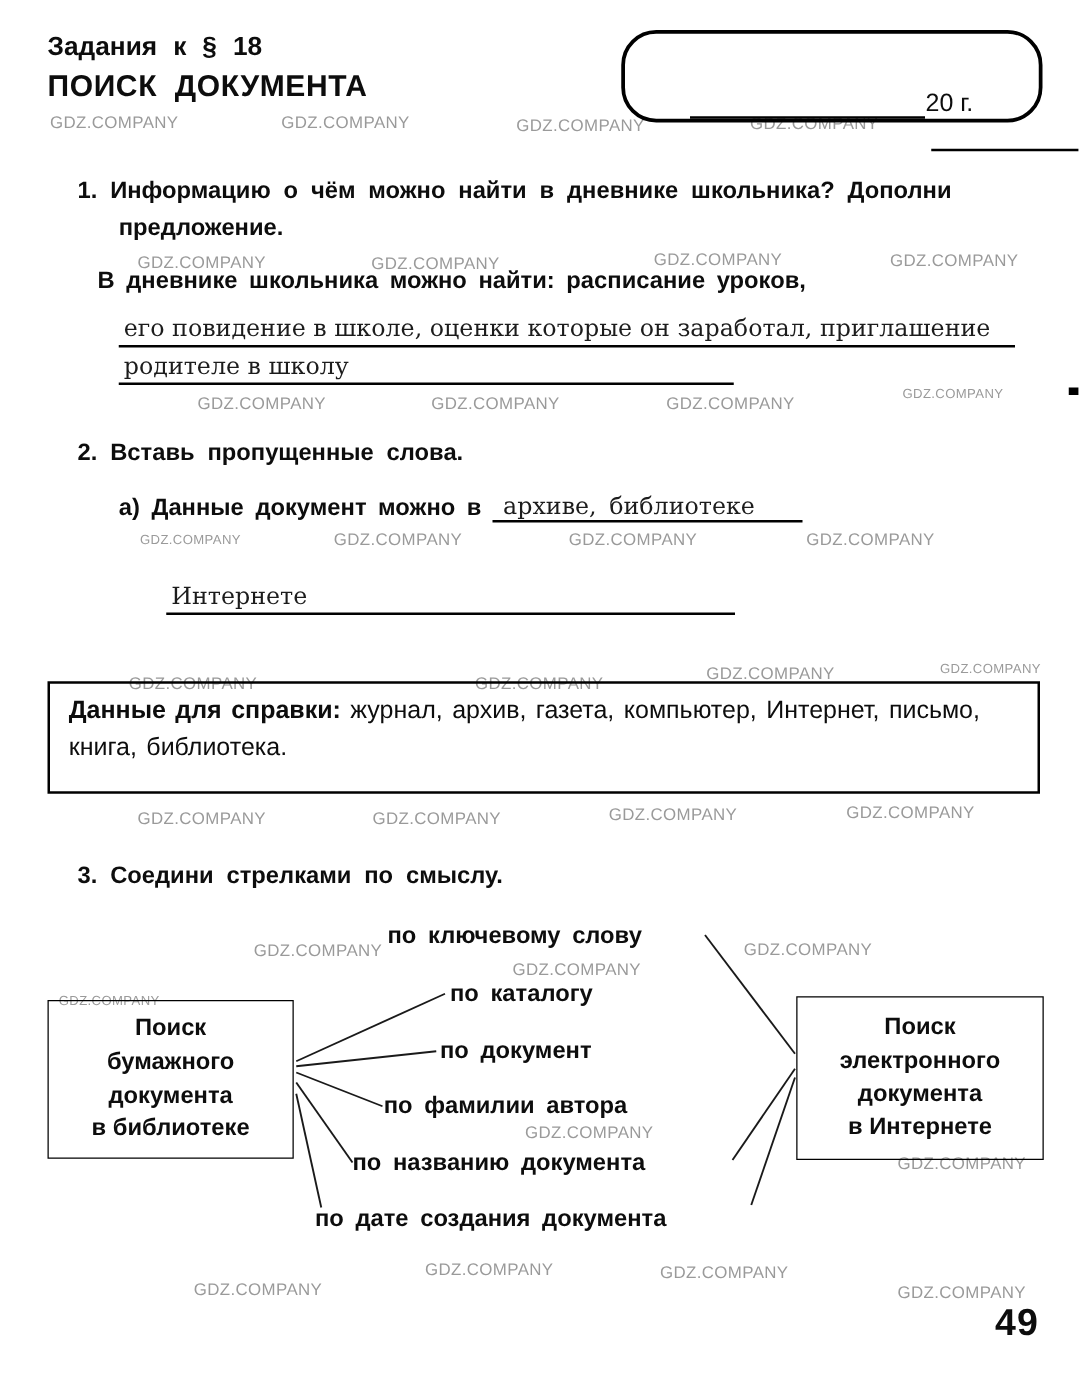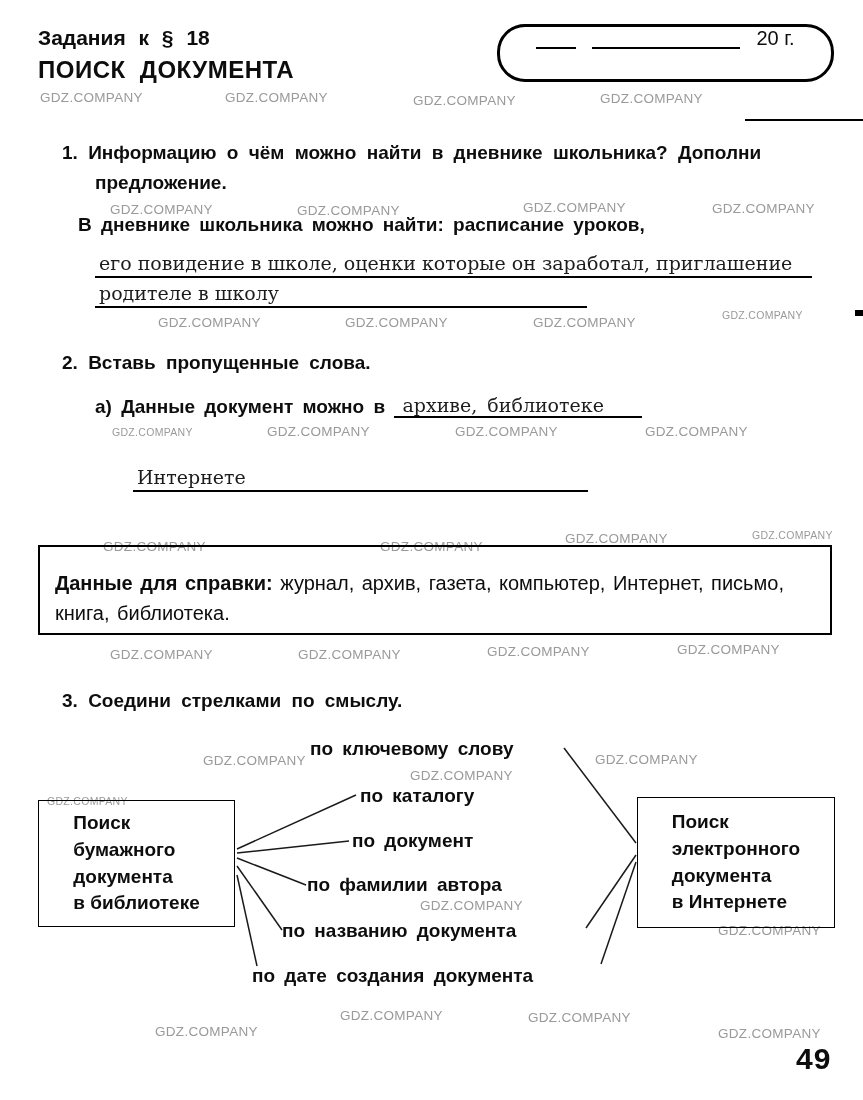--- a/index.html
+++ b/index.html
@@ -5,37 +5,37 @@
   *{box-sizing:border-box}
   html,body{margin:0;padding:0;background:#ffffff}
   .page{position:relative;width:863px;height:1100px;background:#fff;
         font-family:"Liberation Sans",sans-serif;color:#0d0d0d;overflow:hidden}
   .wm{position:absolute;color:#9a9a9a;font-size:13.5px;letter-spacing:.3px;
       white-space:nowrap;z-index:0;font-family:"Liberation Sans",sans-serif}
   .wm.sm{font-size:10.5px}
   .z{position:absolute;z-index:2}
   .hdr-sub{left:38px;top:26px;font-size:21px;font-weight:bold;word-spacing:7px}
   .hdr-title{left:38px;top:56px;font-size:24px;font-weight:bold;letter-spacing:.5px;word-spacing:7px}
-  .date-box{left:497px;top:24px;width:337px;height:58px;border:3px solid #000;border-radius:28px;
-            display:flex;align-items:flex-start;justify-content:center;gap:16px;font-size:20px}
+  .date-box{left:497px;top:24px;width:337px;height:74px;border:3px solid #000;border-radius:28px;
+            display:flex;align-items:flex-end;justify-content:center;font-size:20px}
   .blank{display:inline-block;border-bottom:2px solid #000;height:22px}
   .b1{width:40px}.b2{width:148px}
   .task-prompt{font-size:19px;font-weight:bold;word-spacing:5px;line-height:1.58}
   .hang{padding-left:33px;text-indent:-33px}
   .printed{font-size:19px;font-weight:bold;word-spacing:4px;white-space:nowrap}
   .hand{font-family:"DejaVu Serif",serif;font-weight:normal;font-size:19px;color:#1c1c1c}
   .ansline{position:absolute;border-bottom:2px solid #000;z-index:2}
   .ansline .hand{position:absolute;left:4px;bottom:2px;white-space:nowrap}
   .inline-ans{display:inline-block;border-bottom:2px solid #000;padding:0 4px 0 8px;
               text-indent:0;vertical-align:bottom}
   .ref-box{left:38px;top:545px;width:794px;height:90px;border:2px solid #000;
-           padding:21px 15px;font-size:20px;line-height:1.5;word-spacing:2px}
+           padding:6px 15px;font-size:20px;line-height:1.5;word-spacing:2px}
   .ref-label{font-weight:bold}
   .mbox{position:absolute;border:1.6px solid #000;display:flex;align-items:center;justify-content:center;
-        font-weight:bold;font-size:19px;line-height:1.42;white-space:pre-line;z-index:2;background:transparent}
+        text-align:center;font-weight:bold;font-size:19px;line-height:1.42;white-space:pre-line;z-index:2;background:transparent}
   .opt{position:absolute;font-weight:bold;font-size:19px;word-spacing:4px;white-space:nowrap;z-index:2}
   .pageno{left:796px;top:1042px;font-size:30px;font-weight:bold;letter-spacing:1px}
   svg.lines{position:absolute;left:0;top:0;z-index:1}
   .edge{position:absolute;background:#000;z-index:3}
 </style>
 </head>
 <body>
 
 <div class="page">
 

